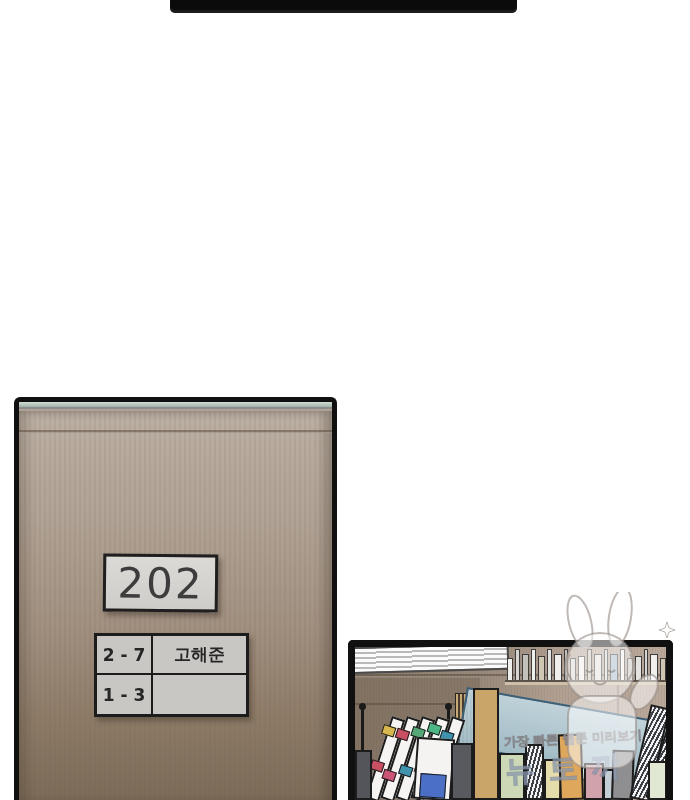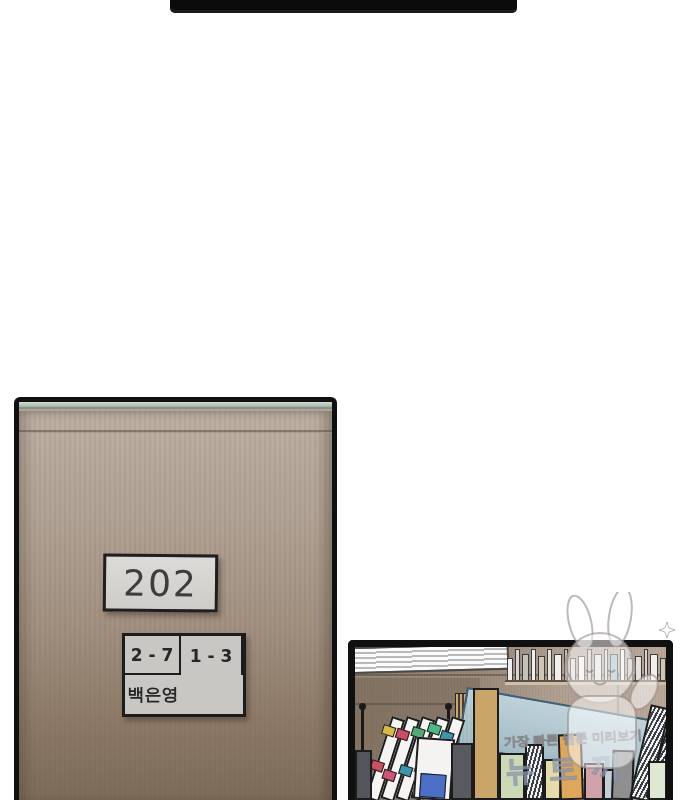--- a/index.html
+++ b/index.html
@@ -23,26 +23,26 @@
       linear-gradient(180deg,#bcb0a4 0%, #b0a294 28%, #a19080 55%, #8d7b67 78%, #7b6a56 100%);
     box-shadow:inset -8px 0 10px rgba(60,50,40,.30), inset 8px 0 10px rgba(60,50,40,.22); }
   .door-groove { position:absolute; left:0; top:19px; width:100%; height:3px;
     background:rgba(92,77,62,.55); border-bottom:1px solid rgba(255,255,255,.28); }
 
   .room-sign { position:absolute; left:84px; top:143px; width:115px; height:58px;
     background:linear-gradient(180deg,#dcdad7,#cfcdca); border:3px solid #1f1f1f;
     box-shadow:3px 4px 5px rgba(40,30,20,.38);
     display:flex; align-items:center; justify-content:center;
     transform:rotate(.6deg); }
-  .room-sign span { font-size:36px; color:#3d3d3d; letter-spacing:2px; }
-
-  .name-plate { position:absolute; left:75px; top:222px; width:124px; height:84px;
+  .room-sign span { font-size:42px; color:#3d3d3d; letter-spacing:2px; }
+
+  .name-plate { position:absolute; left:75px; top:222px; width:155px; height:84px;
     background:#c9c7c3; border:3px solid #1c1c1c;
     box-shadow:3px 4px 5px rgba(40,30,20,.35);
-    display:grid; grid-template-columns:56px 1fr; grid-template-rows:1fr 1fr;margin-left:28px; }
+    display:grid; grid-template-columns:56px 1fr; grid-template-rows:1fr 1fr; }
   .np-cell { display:flex; align-items:center; justify-content:center;
     font-size:17px; font-weight:bold; color:#262626; }
   .np-r0c0 { border-right:2px solid #1c1c1c; border-bottom:2px solid #1c1c1c; }
   .np-r0c1 { border-bottom:2px solid #1c1c1c; }
   .np-r1c0 { border-right:2px solid #1c1c1c; }
 
   
   .desk-panel { position:absolute; left:348px; top:640px; width:325px; height:160px;
     border:7px solid #101010; border-bottom:none; border-radius:5px 5px 0 0;
     overflow:hidden;
@@ -126,22 +126,22 @@
     <div class="door-strip"></div>
     <div class="door-face">
       <div class="door-groove"></div>
 
       <div class="room-sign">
         <span>202</span>
       </div>
 
       <div class="name-plate">
         <div class="np-cell np-r0c0">2 - 7</div>
+        <div class="np-cell np-r0c1">고해준</div>
         <div class="np-cell np-r1c0">1 - 3</div>
-        <div class="np-cell np-r1c1">백은영</div>
       </div>
     </div>
   </div>
 
   <div class="desk-panel">
     <div class="scene">
       <div class="wall-groove"></div>
       <div class="wall-left-dark"></div>
       <div class="wall-line2"></div>
       <div class="wall-vline"></div>

